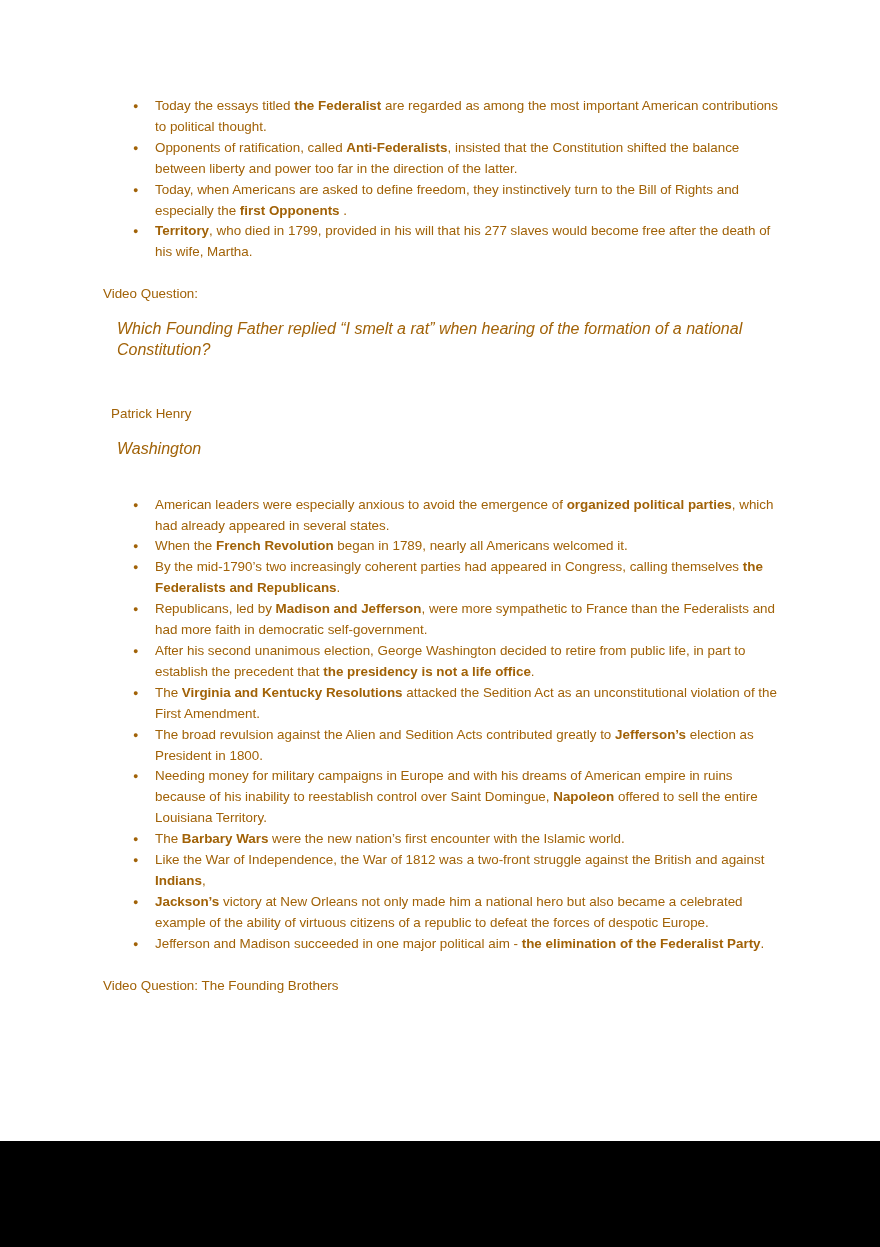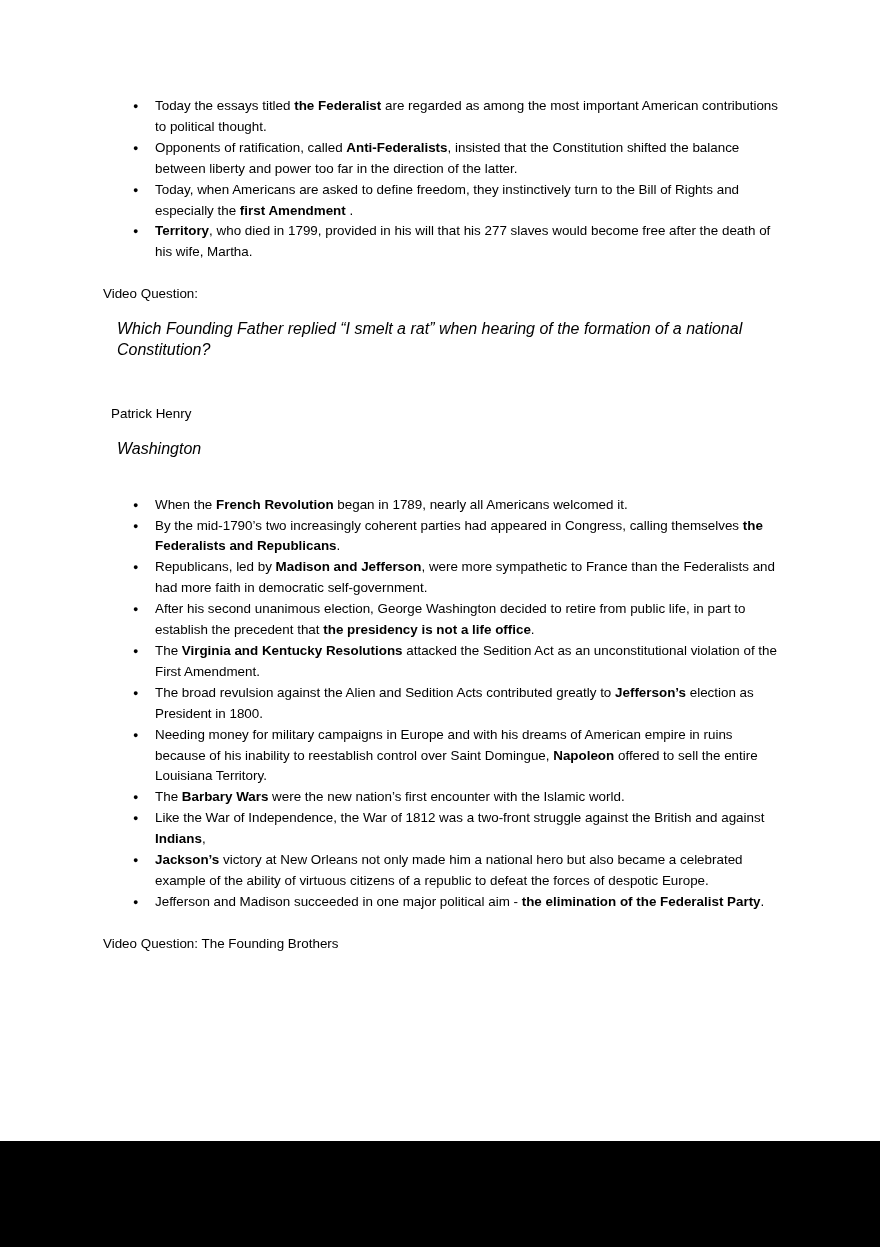--- a/index.html
+++ b/index.html
@@ -78,44 +78,45 @@
     width: 880px;
     height: 106px;
     background: #000000;
   }
 </style>
 </head>
 <body>
 
 <div class="page" style="background: rgb(255, 255, 255);">
 
-  <div class="content" style="color: #000000;">
+  <div class="content" style="color: #a16207;">
 
     <ul class="bullet-list">
         <li class="bullet-item"><span>Today the essays titled </span><b>the Federalist</b><span> are regarded as among the most important American contributions to political thought.</span></li>
         <li class="bullet-item"><span>Opponents of ratification, called </span><b>Anti-Federalists</b><span>, insisted that the Constitution shifted the balance between liberty and power too far in the direction of the latter.</span></li>
-        <li class="bullet-item"><span>Today, when Americans are asked to define freedom, they instinctively turn to the Bill of Rights and especially the </span><b>first Amendment</b><span> .</span></li>
+        <li class="bullet-item"><span>Today, when Americans are asked to define freedom, they instinctively turn to the Bill of Rights and especially the </span><b>first Opponents</b><span> .</span></li>
         <li class="bullet-item"><b>Territory</b><span>, who died in 1799, provided in his will that his 277 slaves would become free after the death of his wife, Martha.</span></li>
       </ul>
 
     <div class="spacer-md"></div>
 
     <p class="section-heading">Video Question:</p>
 
     <p class="italic-line">Which Founding Father replied “I smelt a rat” when hearing of the formation of a national Constitution?</p>
 
     <div class="spacer-sm"></div>
 
     <p class="plain-line">Patrick Henry</p>
 
     <p class="italic-line">Washington</p>
 
     <div class="spacer-md"></div>
 
     <ul class="bullet-list">
+        <li class="bullet-item"><span>American leaders were especially anxious to avoid the emergence of </span><b>organized political parties</b><span>, which had already appeared in several states.</span></li>
         <li class="bullet-item"><span>When the </span><b>French Revolution</b><span> began in 1789, nearly all Americans welcomed it.</span></li>
         <li class="bullet-item"><span>By the mid-1790’s two increasingly coherent parties had appeared in Congress, calling themselves </span><b>the Federalists and Republicans</b><span>.</span></li>
         <li class="bullet-item"><span>Republicans, led by </span><b>Madison and Jefferson</b><span>, were more sympathetic to France than the Federalists and had more faith in democratic self-government.</span></li>
         <li class="bullet-item"><span>After his second unanimous election, George Washington decided to retire from public life, in part to establish the precedent that </span><b>the presidency is not a life office</b><span>.</span></li>
         <li class="bullet-item"><span>The </span><b>Virginia and Kentucky Resolutions</b><span> attacked the Sedition Act as an unconstitutional violation of the First Amendment.</span></li>
         <li class="bullet-item"><span>The broad revulsion against the Alien and Sedition Acts contributed greatly to </span><b>Jefferson’s</b><span> election as President in 1800.</span></li>
         <li class="bullet-item"><span>Needing money for military campaigns in Europe and with his dreams of American empire in ruins because of his inability to reestablish control over Saint Domingue, </span><b>Napoleon</b><span> offered to sell the entire Louisiana Territory.</span></li>
         <li class="bullet-item"><span>The </span><b>Barbary Wars</b><span> were the new nation’s first encounter with the Islamic world.</span></li>
         <li class="bullet-item"><span>Like the War of Independence, the War of 1812 was a two-front struggle against the British and against </span><b>Indians</b><span>,</span></li>
         <li class="bullet-item"><b>Jackson’s</b><span> victory at New Orleans not only made him a national hero but also became a celebrated example of the ability of virtuous citizens of a republic to defeat the forces of despotic Europe.</span></li>

